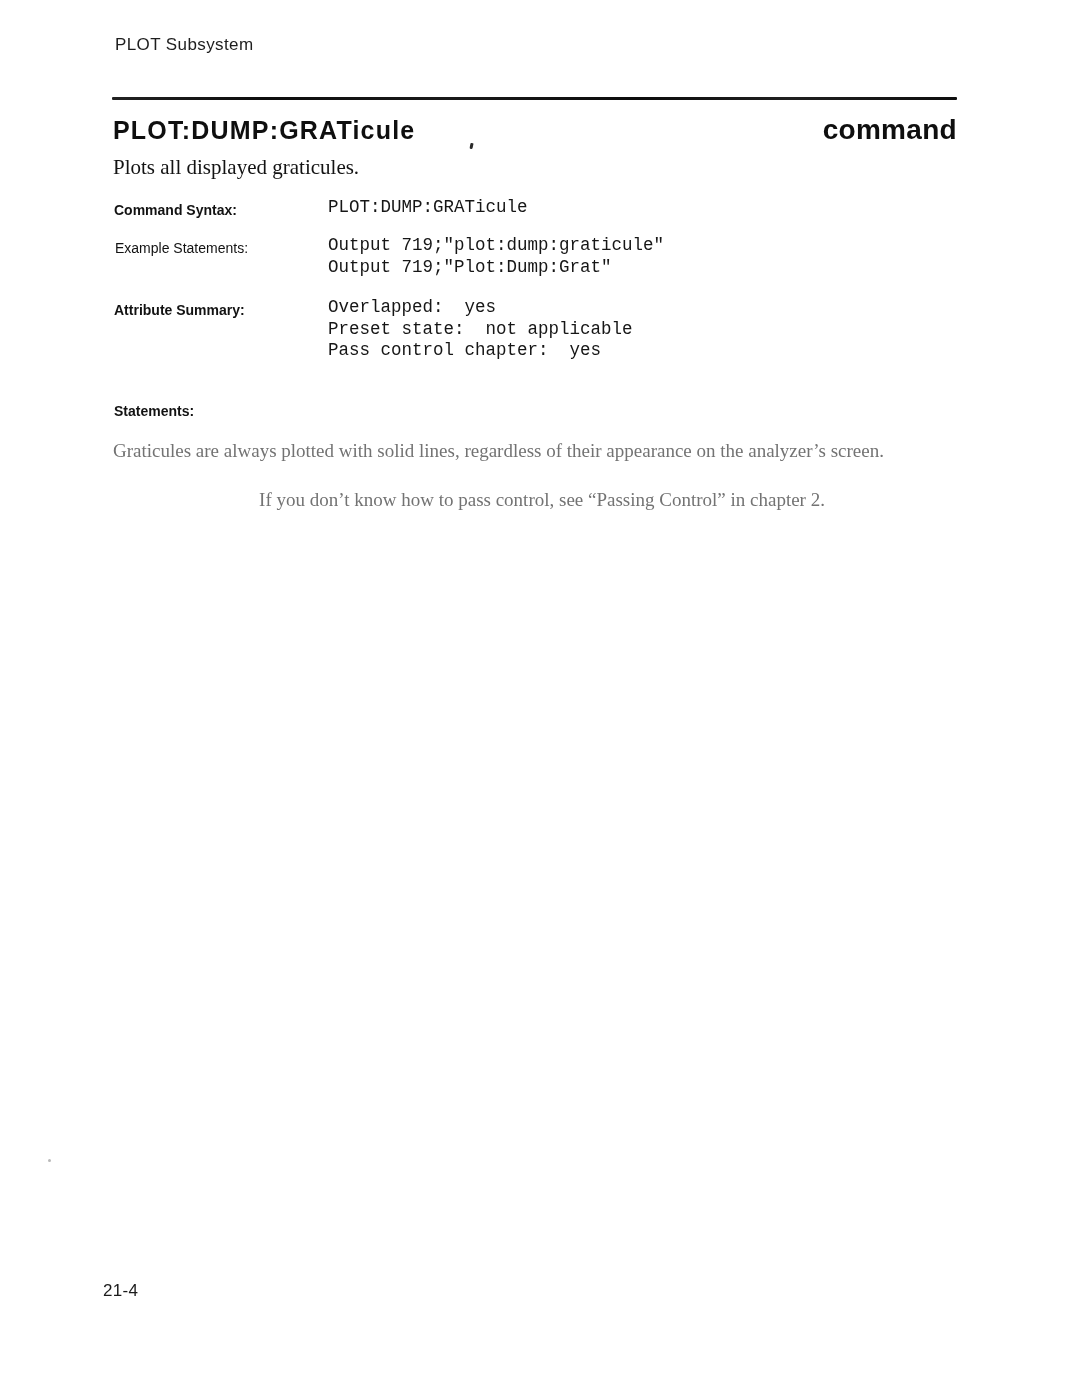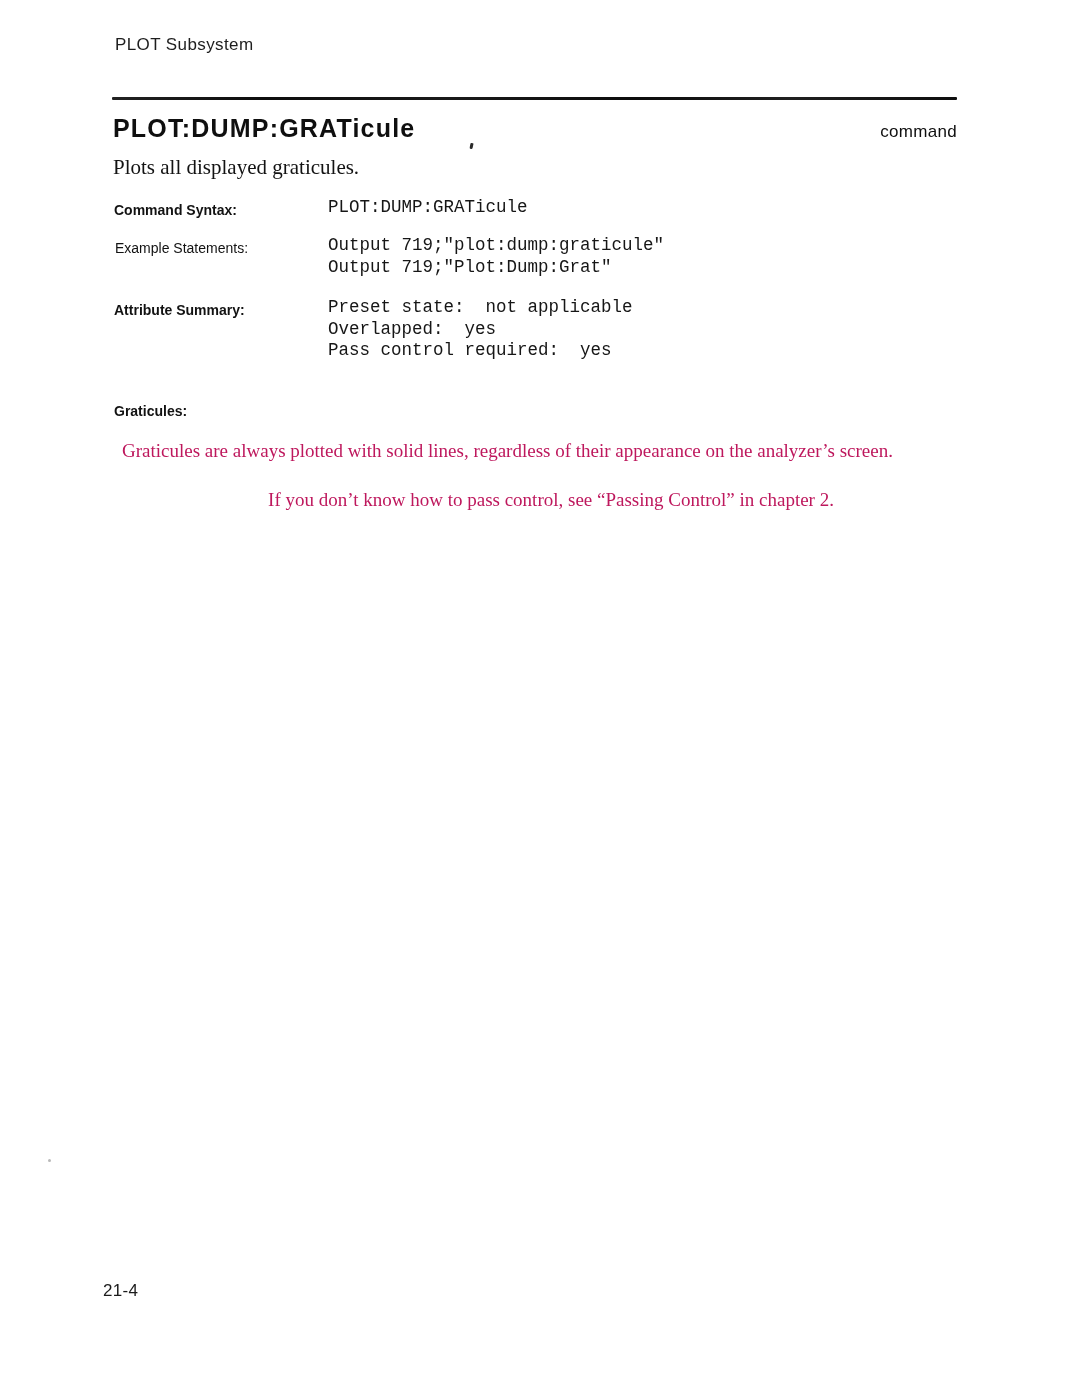--- a/index.html
+++ b/index.html
@@ -45,22 +45,22 @@
     justify-content: space-between;
     align-items: baseline;
   }
   .cmd-title {
     font-size: 25px;
     font-weight: 700;
     letter-spacing: 1.2px;
     color: #0f0f0f;
   }
   .cmd-type {
-    font-size: 17px;
-    font-weight: 400;
+    font-size: 28px;
+    font-weight: 700;
     letter-spacing: 0.3px;
     color: #0f0f0f;
   }
   .title-stray-mark {
     position: absolute;
     left: 470px;
     top: 143px;
     width: 3px;
     height: 6px;
     background: #2a2a2a;
@@ -95,25 +95,25 @@
   .label-syntax   { top: 200px; }
   .mono-syntax    { top: 197px; }
   .label-examples { top: 238px; }
   .mono-examples  { top: 235px; }
   .label-attrs    { top: 300px; }
   .mono-attrs     { top: 297px; }
   .label-desc     { top: 401px; }
 
   .body-copy {
     position: absolute;
-    left: 122px;
+    left: 113px;
     width: 858px;
     font-size: 19px;
     line-height: 24px;
-    color: #be185d;
+    color: #737373;
   }
   .para-1 { top: 439px; }
   .para-2 { top: 488px; text-align: center; }
 
   .page-number {
     position: absolute;
     left: 103px;
     top: 1281px;
     font-size: 17px;
     letter-spacing: 0.3px;
@@ -153,26 +153,26 @@
   </div>
 
   <span class="sec-label sans label-examples">Example Statements:</span>
   <div class="mono-block mono mono-examples">
     <div class="mono-line">Output 719;"plot:dump:graticule"</div>
     <div class="mono-line">Output 719;"Plot:Dump:Grat"</div>
   </div>
 
   <span class="sec-label sans bold label-attrs">Attribute Summary:</span>
   <div class="mono-block mono mono-attrs">
+    <div class="mono-line">Overlapped:  yes</div>
     <div class="mono-line">Preset state:  not applicable</div>
-    <div class="mono-line">Overlapped:  yes</div>
-    <div class="mono-line">Pass control required:  yes</div>
+    <div class="mono-line">Pass control chapter:  yes</div>
   </div>
 
-  <span class="sec-label sans bold label-desc">Graticules:</span>
+  <span class="sec-label sans bold label-desc">Statements:</span>
 
   <div class="body-copy serif para-1">Graticules are always plotted with solid lines, regardless of their appearance on the analyzer’s screen.</div>
 
   <div class="body-copy serif para-2">If you don’t know how to pass control, see “Passing Control” in chapter 2.</div>
 
   <div class="speck"></div>
 
   <div class="page-number sans">21-4</div>
 
 </div>

